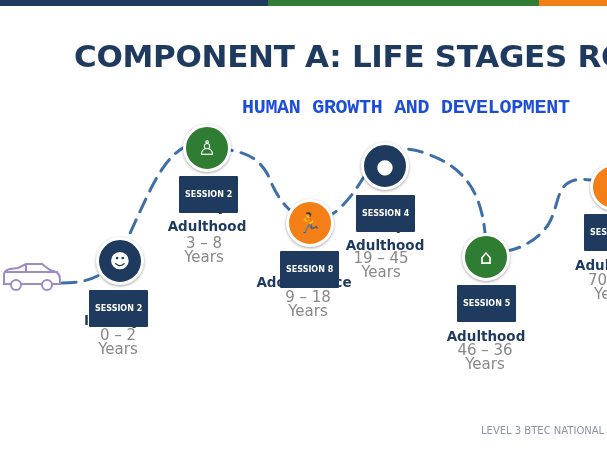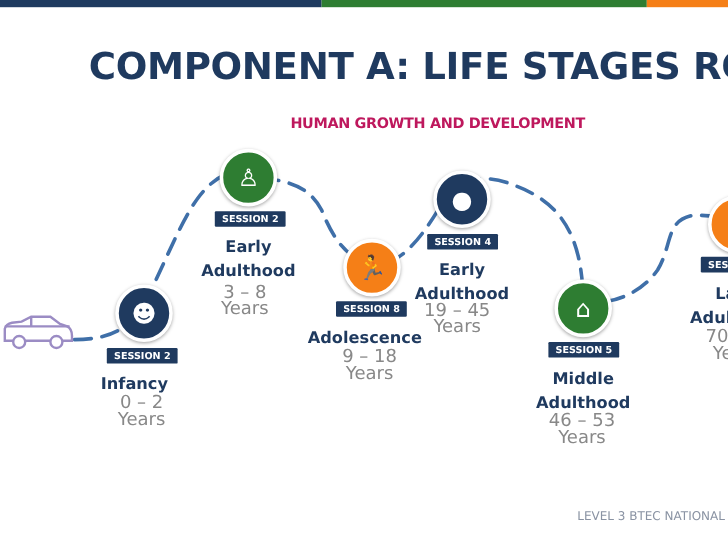--- a/index.html
+++ b/index.html
@@ -1,23 +1,23 @@
 <!DOCTYPE html>
 <html><head>
 <meta charset="utf-8">
 <style>
   html, body { margin:0; padding:0; }
   body { width:607px; height:455px; background:#ffffff; position:relative; overflow:hidden; font-family:"DejaVu Sans", sans-serif; }
   .topbar { position:absolute; top:0; left:0; width:607px; height:6px; display:flex; }
   .topbar div { height:6px; }
   .title { position:absolute; left:74px; top:38px; font-size:31px; font-weight:bold; color:#1f3a5f; white-space:nowrap; letter-spacing:-0.3px; }
-  .subtitle { position:absolute; left:242px; top:96px; font-size:12px; font-weight:bold; color:#be185d; white-space:nowrap; letter-spacing:-0.3px; }
+  .subtitle { position:absolute; left:242px; top:96px; font-size:20px; font-weight:bold; color:#1d4ed8; white-space:nowrap; letter-spacing:-0.3px;font-family:Liberation Mono, monospace; }
   svg.road { position:absolute; left:0; top:0; }
   .node { position:absolute; width:42px; height:42px; border-radius:50%; border:3px solid #fff; box-shadow:0 1px 3px rgba(0,0,0,0.35); display:flex; align-items:center; justify-content:center; color:#fff; font-size:20px; }
-  .badge { position:absolute; background:#1f3a5f; color:#fff; font-size:8px; font-weight:bold; padding:2px 6px; border-radius:1px; white-space:nowrap; }
+  .badge { position:absolute; background:#1f3a5f; color:#fff; font-size:8px; font-weight:bold; padding:14px 6px; border-radius:1px; white-space:nowrap; }
   .name { position:absolute; font-size:13.5px; font-weight:bold; color:#1f3a5f; text-align:center; line-height:19px; white-space:nowrap; }
   .age { position:absolute; font-size:15px; color:#888; text-align:center; line-height:14px; white-space:nowrap; font-family:"DejaVu Sans", sans-serif; }
   .footer { position:absolute; left:481px; top:425px; font-size:10px; color:#8a93a3; white-space:nowrap; }
 </style>
 </head>
 <body>
 
 <div class="topbar">
   <div style="width:268px;background:#1f3a5f"></div>
   <div style="width:271px;background:#2e7d32"></div>
@@ -62,21 +62,21 @@
 <div class="badge" style="left:356px;top:195px">SESSION 4</div>
 <div class="name" style="left:338px;top:216px;width:94px">Early</div>
 <div class="name" style="left:338px;top:236px;width:94px">Adulthood</div>
 <div class="age" style="left:341px;top:251px;width:80px">19 – 45</div>
 <div class="age" style="left:341px;top:265px;width:80px">Years</div>
 
 <div class="node" style="left:462px;top:233px;background:#2e7d32">⌂</div>
 <div class="badge" style="left:457px;top:285px">SESSION 5</div>
 <div class="name" style="left:438px;top:307px;width:96px">Middle</div>
 <div class="name" style="left:438px;top:327px;width:96px">Adulthood</div>
-<div class="age" style="left:445px;top:343px;width:80px">46 – 53</div>
+<div class="age" style="left:445px;top:343px;width:80px">46 – 36</div>
 <div class="age" style="left:445px;top:357px;width:80px">Years</div>
 
 <div class="node" style="left:590px;top:163px;background:#f57f17"></div>
 <div class="badge" style="left:584px;top:214px">SESSION 6</div>
 <div class="name" style="left:596px;top:236px;width:60px;text-align:left">Late</div>
 <div class="name" style="left:575px;top:256px;width:90px;text-align:left">Adulthood</div>
 <div class="age" style="left:588px;top:273px;width:60px;text-align:left">70 –</div>
 <div class="age" style="left:594px;top:287px;width:60px;text-align:left">Years</div>
 
 <div class="footer">LEVEL 3 BTEC NATIONAL A</div>

